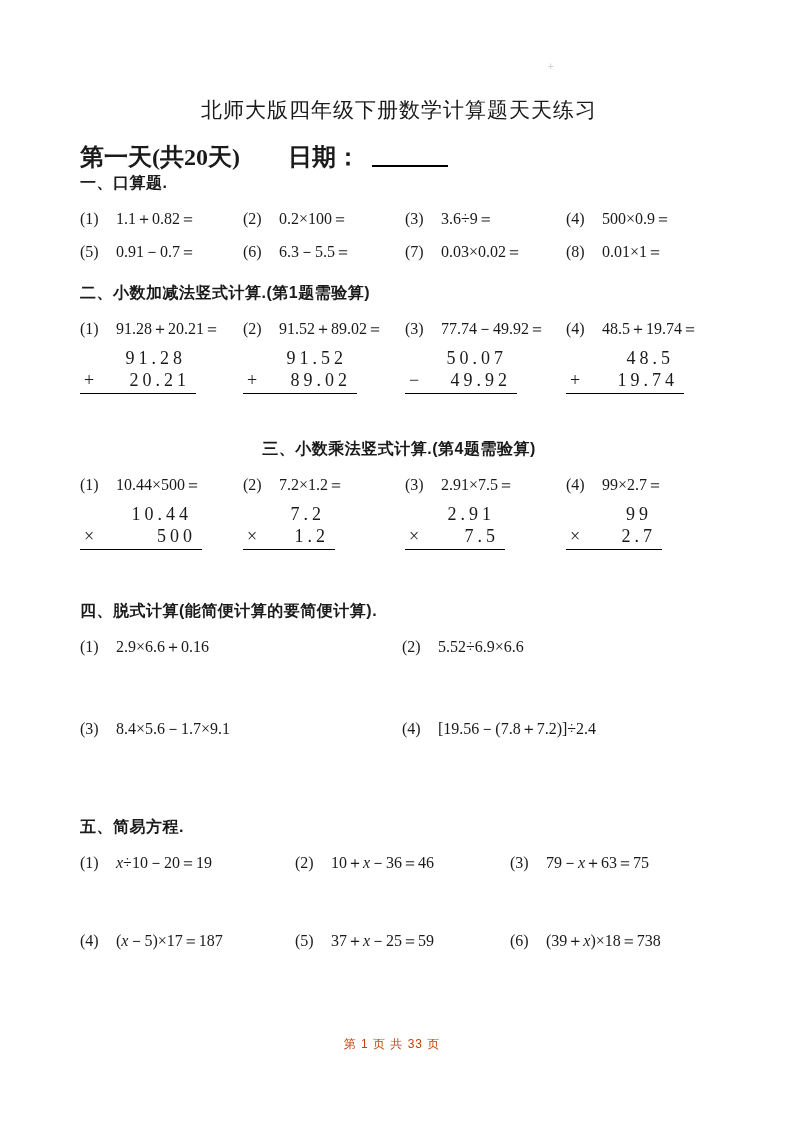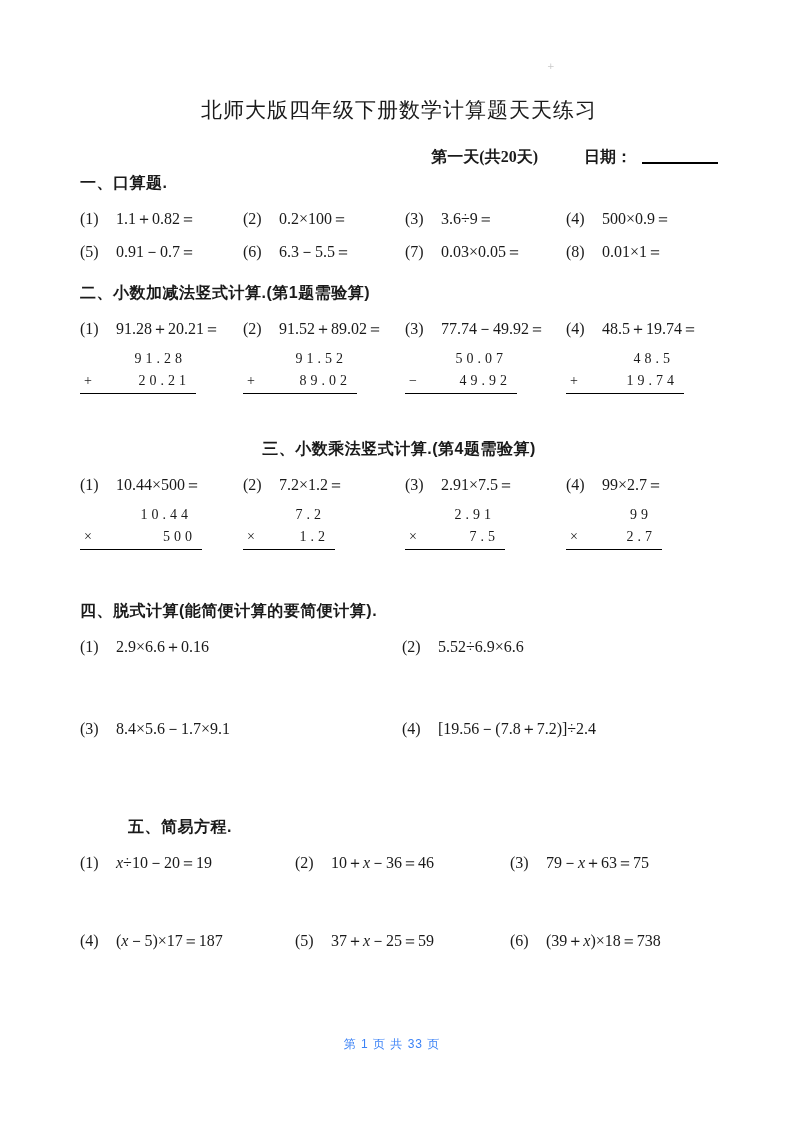--- a/index.html
+++ b/index.html
@@ -18,71 +18,71 @@
     font-size:9px; color:#c9c9c9;
     font-family:"DejaVu Sans", sans-serif;
   }
   h1.title {
     margin:0; text-align:center;
     font-size:21px; font-weight:normal; letter-spacing:1px;
     line-height:30px;
     font-family:"Liberation Serif", serif;
   }
   .subtitle {
-    margin-top:17px; text-align:right;
-    font-size:16px; font-weight:bold; line-height:30px;
+    margin-top:17px; text-align:left;
+    font-size:24px; font-weight:bold; line-height:30px;
     white-space:nowrap;
   }
   .subtitle .date-label { margin-left:42px; }
   .date-blank {
     display:inline-block; width:76px;
     border-bottom:2px solid #000;
     vertical-align:-2px; height:16px;
     margin-left:6px;
   }
   h2.sec-heading {
     margin:0; font-size:16px; font-weight:bold; line-height:22px;
     font-family:"Liberation Sans", sans-serif;
     letter-spacing:0.5px;
   }
   .sec1 h2 { }
   .sec2 h2 { margin-top:18px; }
   .sec3 h2 { margin-top:44px;text-align:center; }
   .sec4 h2 { margin-top:50px; }
-  .sec5 h2 { margin-top:75px;margin-left:48px; }
+  .sec5 h2 { margin-top:75px; }
 
   .row { display:grid; margin-top:13px; line-height:24px; font-size:16px; }
   .row + .row { margin-top:9px; }
   .row4 { grid-template-columns:163px 162px 161px 1fr; }
   .row2 { grid-template-columns:322px 1fr; }
   .row3 { grid-template-columns:215px 215px 1fr; }
   .sec4 .row + .row { margin-top:58px; }
   .sec5 .row + .row { margin-top:54px; }
 
   .cell { display:flex; white-space:nowrap; }
   .num { display:inline-block; width:36px; flex-shrink:0; }
   .expr i { font-style:italic; }
 
   .stacks { display:grid; grid-template-columns:163px 162px 161px 1fr; margin-top:6px; }
-  .stack { display:inline-block; font-size:14px; }
+  .stack { display:inline-block; font-size:18px; }
   .stack-top {
     text-align:right; padding-right:10px;
     letter-spacing:4px; line-height:23px;
     white-space:nowrap;
   }
   .stack-bottom {
     display:flex; justify-content:space-between;
     border-bottom:1.5px solid #000;
     padding:0 6px 2px 4px;
     letter-spacing:4px; line-height:21px;
     white-space:nowrap;
   }
   .footer {
     position:absolute; left:0; top:1036px; width:784px;
-    text-align:center; font-size:12px; color:#3b82f6;
+    text-align:center; font-size:12px; color:#c2410c;
     font-family:"Liberation Sans", sans-serif;
     letter-spacing:1px;
   }
 </style>
 </head>
 <body>
 
 <div class="page">
 
   <span class="artifact">+</span>
@@ -119,21 +119,21 @@
       <div class="cell">
         <span class="num">(5)</span>
         <span class="expr">0.91－0.7＝</span>
       </div>
       <div class="cell">
         <span class="num">(6)</span>
         <span class="expr">6.3－5.5＝</span>
       </div>
       <div class="cell">
         <span class="num">(7)</span>
-        <span class="expr">0.03×0.05＝</span>
+        <span class="expr">0.03×0.02＝</span>
       </div>
       <div class="cell">
         <span class="num">(8)</span>
         <span class="expr">0.01×1＝</span>
       </div>
     </div>
   </section>
 
   <section class="sec2">
     <h2 class="sec-heading">二、小数加减法竖式计算.(第1题需验算)</h2>

